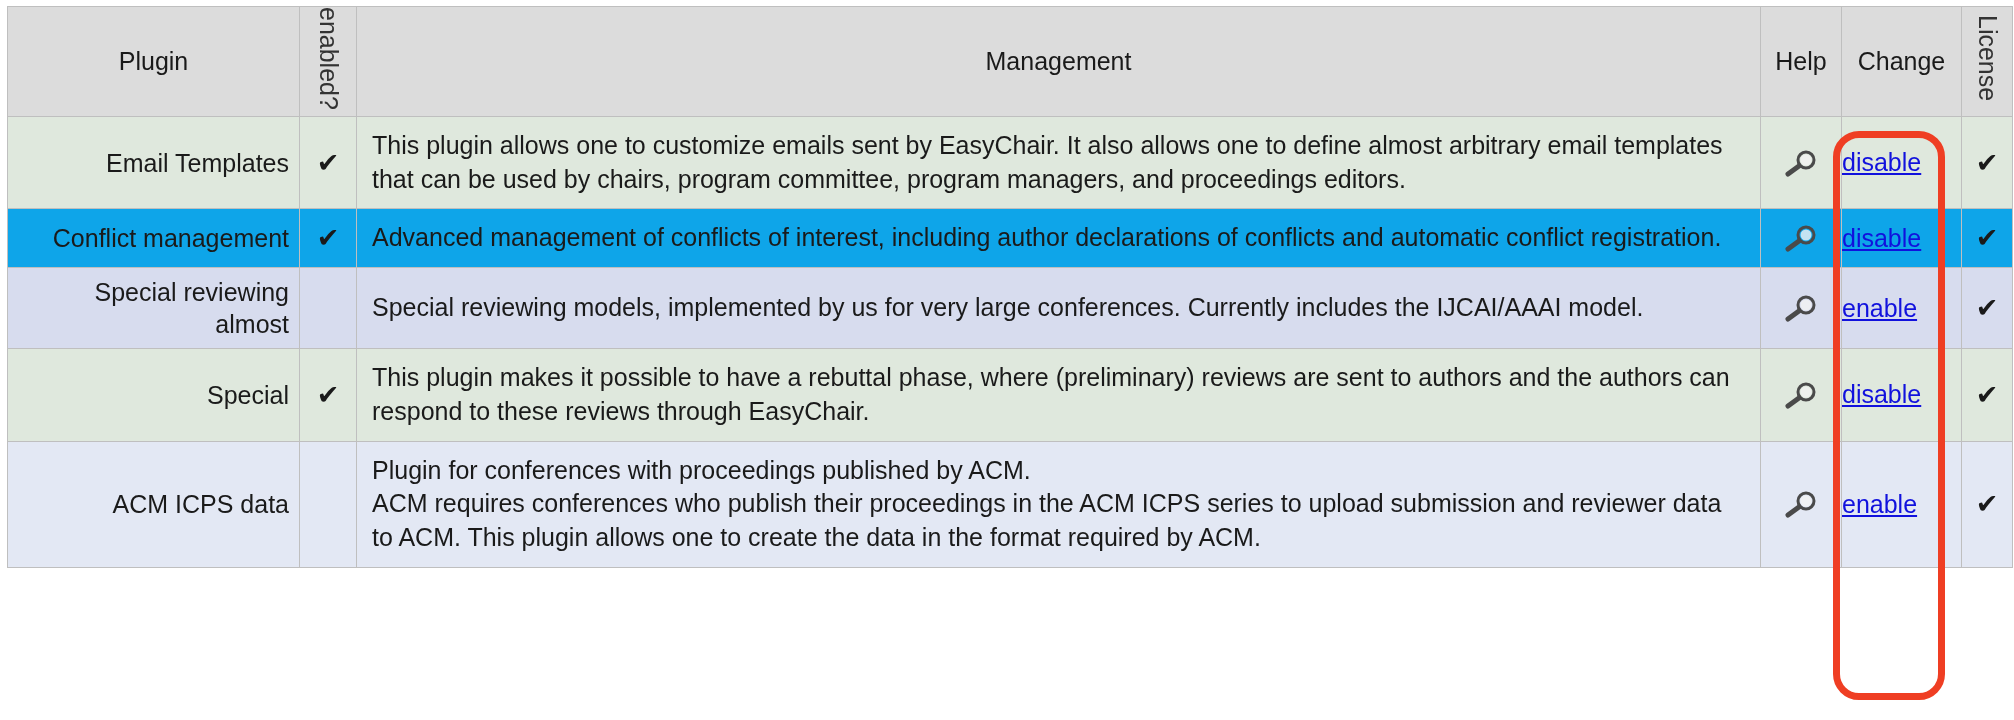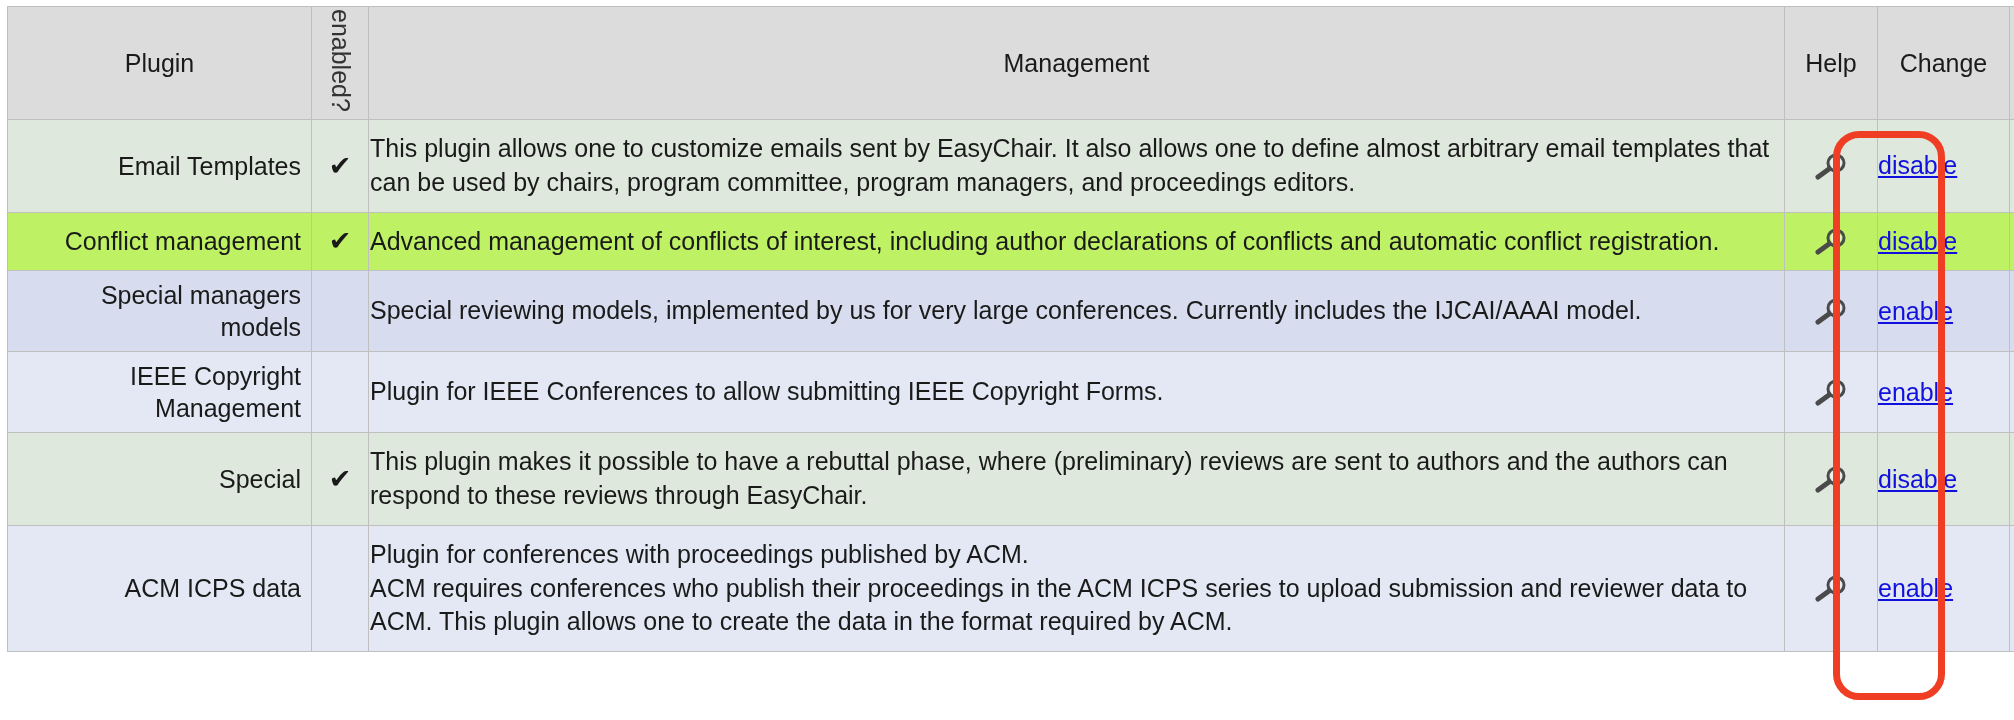--- a/index.html
+++ b/index.html
@@ -33,21 +33,21 @@
     vertical-align: middle;
     font-weight: normal;
     color: #1a1a1a;
   }
   
   thead th {
     background: #dcdcdc;
     height: 100px;
     font-size: 25px;
     color: #333333;
-    padding: 6px;
+    padding: 0;
     text-align: center;
   }
   th.vert {
     padding: 0;
   }
   th.vert .vtext {
     display: inline-block;
     writing-mode: vertical-rl;
     text-orientation: mixed;
     white-space: nowrap;
@@ -57,37 +57,37 @@
   }
   th.col-plugin   { width: 291px; }
   th.col-enabled  { width: 56px;  }
   th.col-desc     { width: 1403px; }
   th.col-help     { width: 80px; margin-left: 17px; }
   th.col-change   { width: 119px; text-align: center; }
   th.col-license  { width: 50px; }
 
   
   tbody tr.row-on  td { background: #dfe8dd; }
-  tbody tr.row-on2 td { background: #bef264; }
+  tbody tr.row-on2 td { background: #0ea5e9; }
   tbody tr.row-off td { background: #e3e8f4; }
   tbody tr.row-off-dark td { background: #d7dcee; }
 
   td.c-plugin {
     padding: 8px 10px 8px 20px;
     font-size: 25px;
     line-height: 1.28;
     text-align: right;
   }
   td.c-enabled {
     text-align: center;
     font-size: 27px;
     color: #000000;
   }
   td.c-desc {
-    padding: 12px 14px 12px 1px;
+    padding: 12px 14px 12px 15px;
     font-size: 25px;
     line-height: 1.35;
     text-align: left;
   }
   td.c-help {
     text-align: center;
     padding: 0;
   }
   td.c-change {
     padding: 0;
@@ -173,56 +173,38 @@
             </svg>
           </span>
         </td>
         <td class="c-change">
           <a class="change-link">disable</a>
         </td>
         <td class="c-license">✔</td>
       </tr>
 
       <tr class="row-off-dark">
-        <td class="c-plugin">Special managers models</td>
+        <td class="c-plugin">Special reviewing almost</td>
         <td class="c-enabled"></td>
         <td class="c-desc">Special reviewing models, implemented by us for very large conferences. Currently includes the IJCAI/AAAI model.</td>
         <td class="c-help">
           <span class="magnifier">
             <svg width="40" height="30" viewBox="0 0 40 30" xmlns="http://www.w3.org/2000/svg">
               <circle cx="25" cy="12" r="8" fill="none" stroke="#4a4a4a" stroke-width="3"></circle>
               <circle cx="25" cy="12" r="5.5" fill="#f2f2f2" opacity="0.8"></circle>
               <line x1="18" y1="18" x2="7" y2="26" stroke="#4a4a4a" stroke-width="5" stroke-linecap="round"></line>
             </svg>
           </span>
         </td>
         <td class="c-change">
           <a class="change-link">enable</a>
         </td>
         <td class="c-license">✔</td>
       </tr>
 
-      <tr class="row-off">
-        <td class="c-plugin">IEEE Copyright Management</td>
-        <td class="c-enabled"></td>
-        <td class="c-desc">Plugin for IEEE Conferences to allow submitting IEEE Copyright Forms.</td>
-        <td class="c-help">
-          <span class="magnifier">
-            <svg width="40" height="30" viewBox="0 0 40 30" xmlns="http://www.w3.org/2000/svg">
-              <circle cx="25" cy="12" r="8" fill="none" stroke="#4a4a4a" stroke-width="3"></circle>
-              <circle cx="25" cy="12" r="5.5" fill="#f2f2f2" opacity="0.8"></circle>
-              <line x1="18" y1="18" x2="7" y2="26" stroke="#4a4a4a" stroke-width="5" stroke-linecap="round"></line>
-            </svg>
-          </span>
-        </td>
-        <td class="c-change">
-          <a class="change-link">enable</a>
-        </td>
-        <td class="c-license">✔</td>
-      </tr>
 
       <tr class="row-on">
         <td class="c-plugin">Special</td>
         <td class="c-enabled">✔</td>
         <td class="c-desc">This plugin makes it possible to have a rebuttal phase, where (preliminary) reviews are sent to authors and the authors can respond to these reviews through EasyChair.</td>
         <td class="c-help">
           <span class="magnifier">
             <svg width="40" height="30" viewBox="0 0 40 30" xmlns="http://www.w3.org/2000/svg">
               <circle cx="25" cy="12" r="8" fill="none" stroke="#4a4a4a" stroke-width="3"></circle>
               <circle cx="25" cy="12" r="5.5" fill="#f2f2f2" opacity="0.8"></circle>

